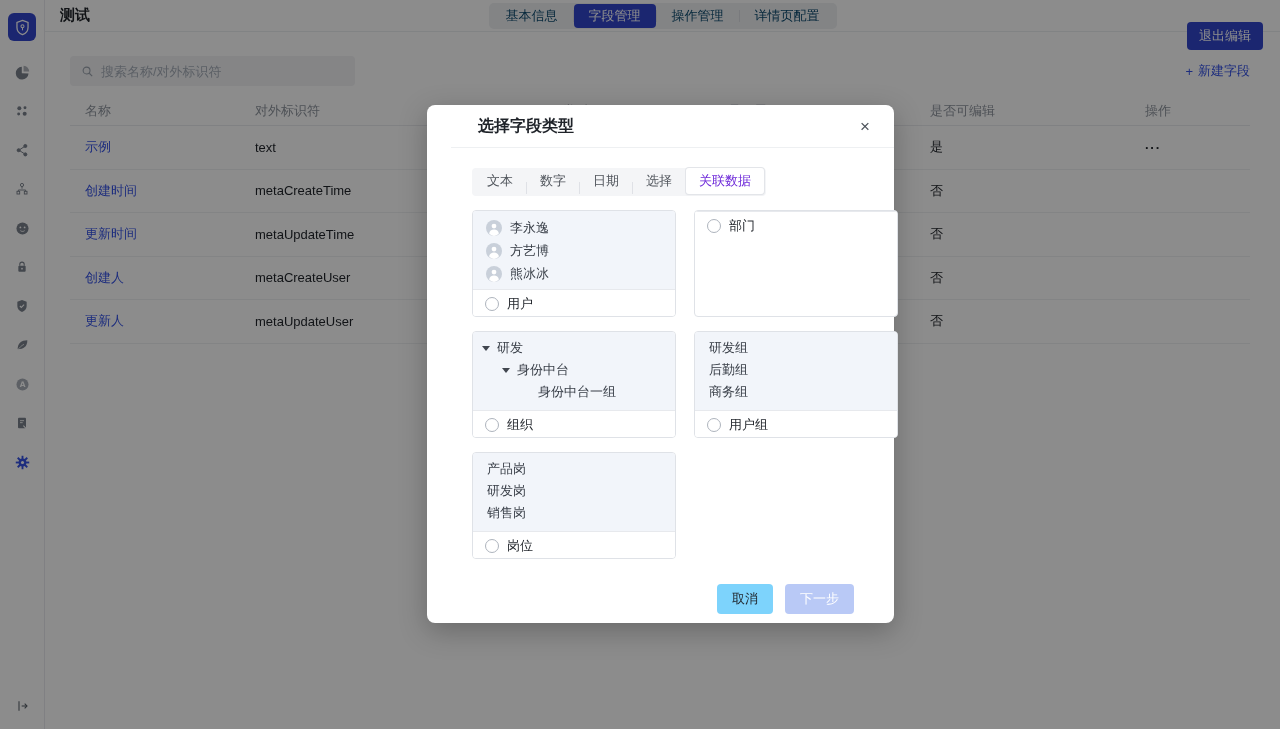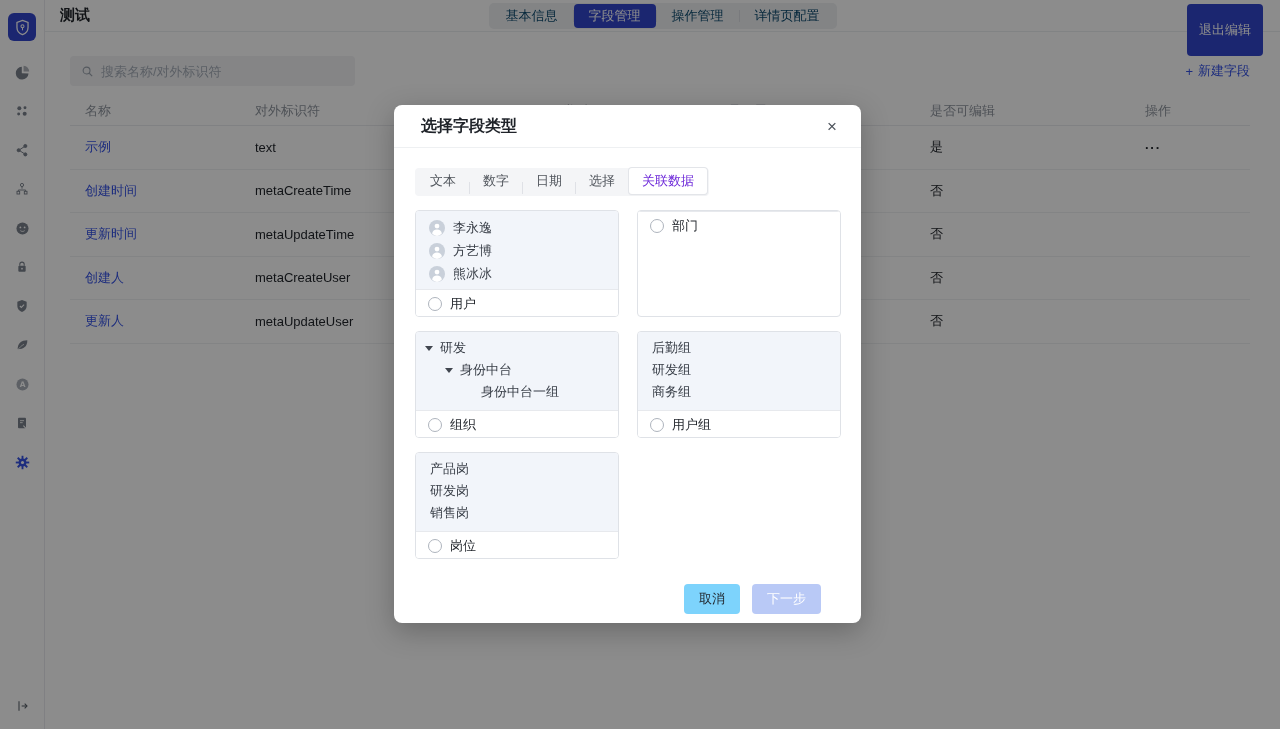--- a/index.html
+++ b/index.html
@@ -17,43 +17,43 @@
 
   
   .main { position:absolute; left:45px; top:0; width:1235px; height:729px; background:#fff; }
   .topbar { height:32px; display:flex; align-items:center; border-bottom:1px solid #eceef1; position:relative; }
   .page-title { margin-left:15px; font-size:15px; font-weight:bold; }
   .htabs { position:absolute; left:50%; top:3px; transform:translateX(-50%);
     display:flex; align-items:center; background:#eef0f3; border-radius:5px; padding:2px 2px; height:26px; }
   .htab { font-size:13px; color:#0c4a6e; padding:3px 15px; border-radius:4px; cursor:pointer; white-space:nowrap; }
   .htab.active { background:#3246cc; color:#fff; }
   .hsep { width:1px; height:12px; background:#dcdee3; }
-  .exit-btn { position:absolute; right:17px; top:4px; background:#3246cc; color:#fff; font-size:13px;
-    padding:17px 12px; border-radius:4px; border:none; cursor:pointer; }
+  .exit-btn { position:absolute; right:17px; top:22px; background:#3246cc; color:#fff; font-size:13px;
+    padding:5px 12px; border-radius:4px; border:none; cursor:pointer; }
 
   .content { padding:24px 30px 0 25px; }
   .search-row { display:flex; align-items:center; justify-content:space-between; }
   .search-box { width:285px; height:30px; background:#f2f3f5; border-radius:4px;
     display:flex; align-items:center; padding:0 10px; gap:6px; }
   .search-box input { border:none; outline:none; background:transparent; font-size:13px; width:230px;
     color:#1f2329; font-family:inherit; }
   .search-box input::placeholder { color:#a6adb8; }
   .new-field { color:#3552e5; font-size:13px; cursor:pointer; display:flex; align-items:center; gap:5px; }
 
   .table { margin-top:10px; }
   .thead, .trow { display:grid; grid-template-columns:170px 307px 166px 202px 215px 1fr; align-items:center; padding-left:15px; }
   .thead { height:30px; color:#8f959e; font-size:13px; border-bottom:1px solid #e9ebef; }
   .trow { height:43.5px; font-size:13px; border-bottom:1px solid #eef0f3; }
   .td.name { color:#3552e5; cursor:pointer; }
   .td.action { letter-spacing:1px; font-weight:bold; cursor:pointer; }
 
   
   .backdrop { position:absolute; inset:0; background:rgba(0,0,0,0.45); z-index:10; }
-  .modal { position:absolute; left:394px; top:105px; width:467px; height:518px; background:#fff;
-    border-radius:8px; box-shadow:0 8px 28px rgba(0,0,0,.25); z-index:20; }
+  .modal { position:absolute; left:427px; top:105px; width:467px; height:518px; background:#fff;
+    border-radius:8px; box-shadow:0 8px 28px rgba(0,0,0,.25); z-index:20;padding-left:24px; }
   .m-head { height:43px; display:flex; align-items:center; justify-content:space-between;
     padding:0 24px 0 27px; border-bottom:1px solid #eef0f2; }
   .m-title { font-size:16px; font-weight:bold; }
   .m-close { font-size:17px; color:#4e545c; cursor:pointer; line-height:1; }
   .m-body { padding:20px 20px 0 21px; }
   .mtabs { display:inline-flex; align-items:flex-end; background:#f4f5f7; border-radius:4px; padding:2px; height:28px; }
   .mtab { font-size:13px; color:#51565d; padding:4px 13px; border-radius:3px; cursor:pointer; white-space:nowrap; }
   .mtab.active { background:#fff; color:#6d28d9; box-shadow:0 0 0 1px #e3e5e9, 0 1px 2px rgba(0,0,0,.06); }
   .msep { width:1px; height:12px; background:#dfe1e6; }
   .msep.hide { visibility:hidden; }
@@ -366,22 +366,22 @@
             </div>
         </div>
         <div class="radio-row">
           <span class="radio"></span>
           <span>组织</span>
         </div>
       </div>
 
       <div class="card">
         <div class="preview">
+          <div class="list-row">研发组</div>
           <div class="list-row">后勤组</div>
-          <div class="list-row">研发组</div>
           <div class="list-row">商务组</div>
         </div>
         <div class="radio-row">
           <span class="radio"></span>
           <span>用户组</span>
         </div>
       </div>
 
       <div class="card">
         <div class="preview">

